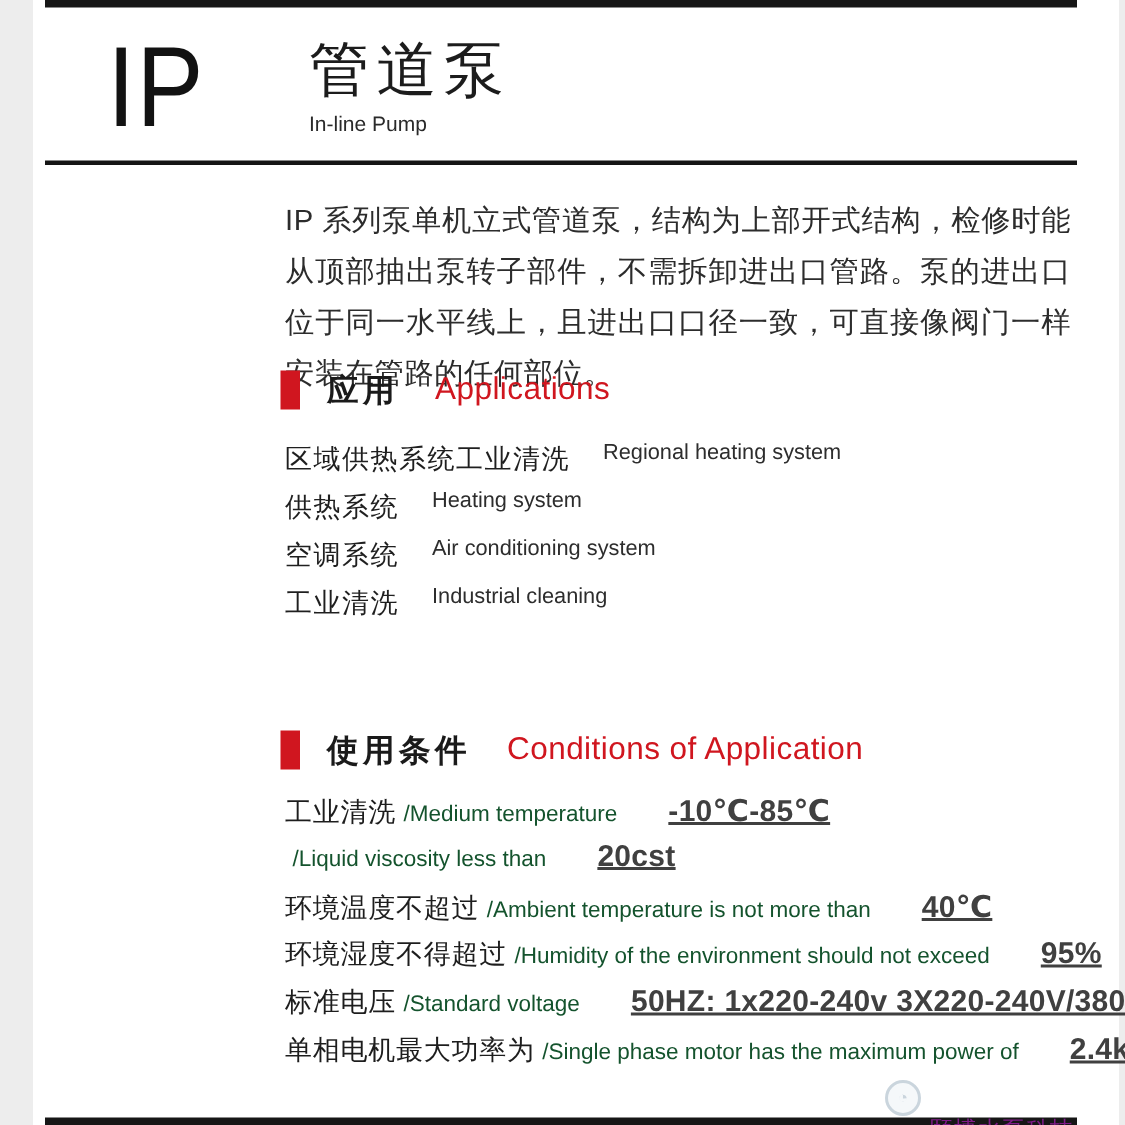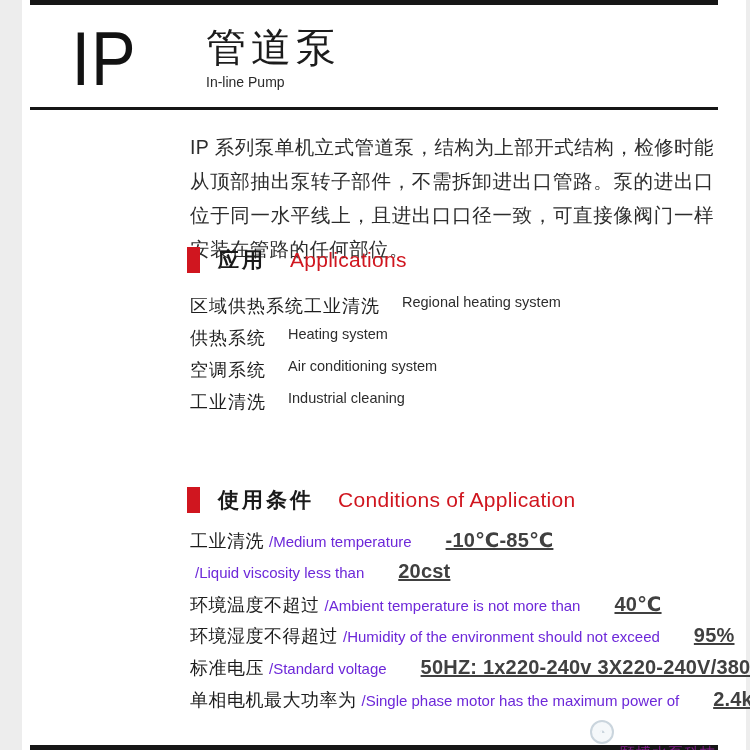--- a/index.html
+++ b/index.html
@@ -45,21 +45,21 @@
   
   .app-list{position:absolute;left:190px;top:294px;width:520px;}
   .app-row{display:flex;align-items:flex-start;height:32px;}
   .app-cn{font-size:18px;color:#1f1f1f;letter-spacing:1px;font-weight:500;}
   .app-en{font-size:14.5px;color:#2d2d2d;margin-left:22px;}
 
   
   .cond-list{position:absolute;left:190px;top:528px;width:545px;}
   .cond-row{display:flex;align-items:baseline;height:32px;white-space:nowrap;}
   .cond-cn{font-size:18px;color:#1d1d1d;letter-spacing:.5px;font-weight:500;}
-  .cond-en{font-size:15px;color:#6d28d9;margin-left:5px;}
+  .cond-en{font-size:15px;color:#14532d;margin-left:5px;}
   .cond-value{font-size:20px;color:#404040;font-weight:600;margin-left:34px;letter-spacing:.2px;text-decoration:underline;}
 
   
   .watermark{position:absolute;left:590px;top:701px;display:flex;align-items:center;opacity:.75;}
   .wm-logo{
     width:20px;height:20px;border-radius:50%;
     border:2px solid #b9c7d2;background:#f2f6f9;
     display:inline-flex;align-items:center;justify-content:center;
     color:#b9c7d2;font-size:11px;line-height:1;
   }

